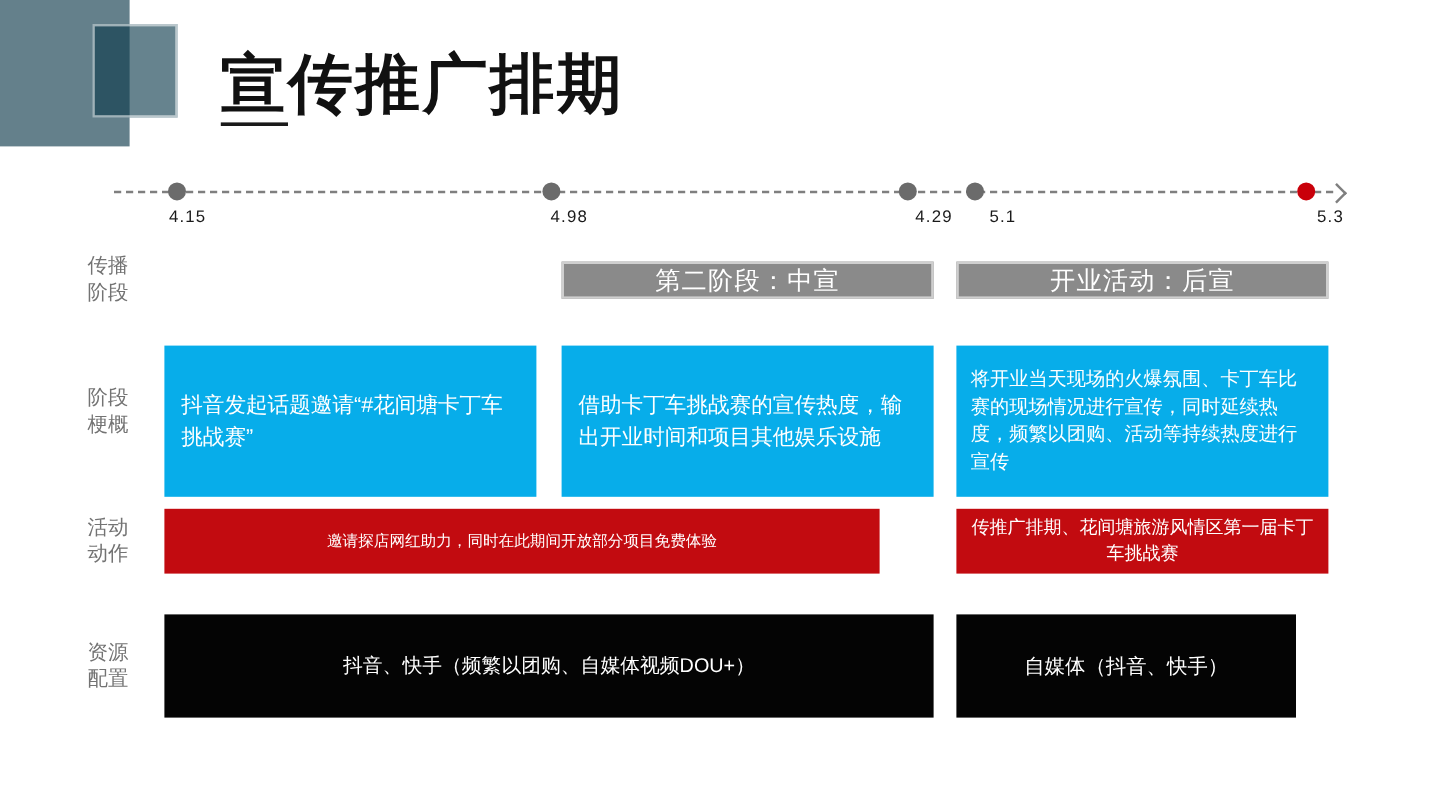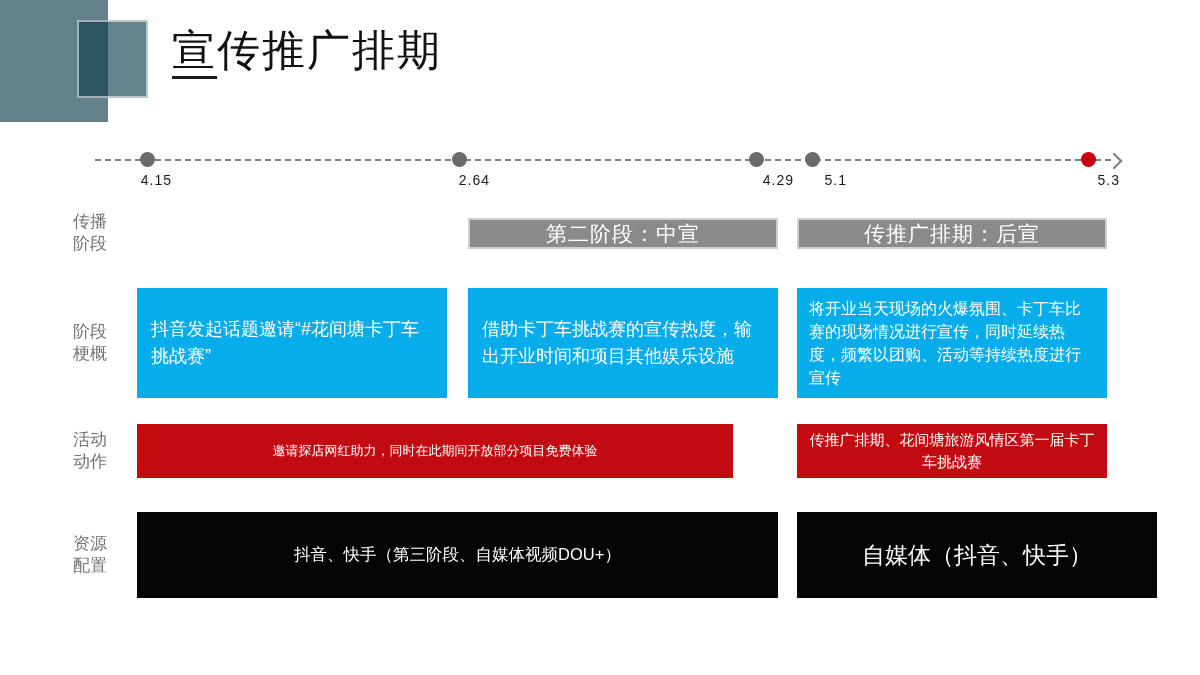--- a/index.html
+++ b/index.html
@@ -12,22 +12,22 @@
     position:absolute; left:0; top:0; width:108px; height:122px;
     background:var(--deco-big,#64808b);
   }
   .deco-small {
     position:absolute; left:77px; top:20px; width:71px; height:78px;
     background:rgba(13,59,76,0.63);
     border:2px solid rgba(255,255,255,0.55); box-sizing:border-box;
   }
   
   .title {
-    position:absolute; left:172px; top:22px; margin:0;
-    font-size:43px; font-weight:400; color:#111; letter-spacing:2px;
+    position:absolute; left:172px; top:22px; margin:12px;
+    font-size:54px; font-weight:700; color:#111; letter-spacing:2px;
   }
   .title .u { border-bottom:3px solid #1a1a1a; padding-bottom:2px; }
   
   .tl-line {
     position:absolute; left:95px; top:159px; width:1016px; height:0;
     border-top:2px dashed var(--timeline-line,#7f7f7f);
   }
   .tl-arrow {
     position:absolute; left:1108px; top:155px; width:10px; height:10px;
     border-top:2px solid var(--timeline-line,#7f7f7f);
@@ -56,63 +56,63 @@
   .col1{left:137px; width:310px} .col2{left:468px; width:310px} .col3{left:797px; width:310px}
   
   .phase-header {
     position:absolute; top:218px; height:31px; box-sizing:border-box;
     background:var(--header-gray,#8a8a8a); border:2px solid #cfcfcf;
     color:#fff; font-size:21px; letter-spacing:1px;
     display:flex; align-items:center; justify-content:center;
   }
   
   .summary {
-    position:absolute; top:288px; height:110px; box-sizing:border-box;
+    position:absolute; top:288px; height:126px; box-sizing:border-box;
     background:var(--accent-blue,#07adea); color:#fff;
     font-size:18px; line-height:1.5; padding:8px 14px;
     display:flex; align-items:center;
   }
   .summary.s3 { font-size:16px; line-height:1.45; padding:8px 12px; }
   
   .action {
     position:absolute; top:424px; height:54px; box-sizing:border-box;
     background:var(--accent-red,#c20b10); color:#fff;
     display:flex; align-items:center; justify-content:center; text-align:center;
   }
   .action.a1 { left:137px; width:596px; font-size:13px; }
   .action.a2 { left:797px; width:310px; font-size:15px; line-height:1.45; padding:0 12px; }
   
   .resource {
     position:absolute; top:512px; height:86px; box-sizing:border-box;
     background:var(--box-black,#000); color:#fff;
     display:flex; align-items:center; justify-content:center; text-align:center;
   }
   .resource.r1 { left:137px; width:641px; font-size:16.5px; }
-  .resource.r2 { left:797px; width:360px; font-size:23px; }
+  .resource.r2 { left:797px; width:283px; font-size:17px; }
 </style>
 </head>
 <body>
 
 <div class="slide">
 
   <div class="deco-big"></div>
   <div class="deco-small"></div>
 
   <h1 class="title"><span class="u">宣</span><span>传推广排期</span></h1>
 
   <div>
     <div class="tl-line"></div>
     <div class="tl-arrow"></div>
     <div class="dot d1"></div>
     <div class="dot d2"></div>
     <div class="dot d3"></div>
     <div class="dot d4"></div>
     <div class="dot red d5"></div>
     <div class="tl-label l1">4.15</div>
-    <div class="tl-label l2">2.64</div>
+    <div class="tl-label l2">4.98</div>
     <div class="tl-label l3">4.29</div>
     <div class="tl-label l4">5.1</div>
     <div class="tl-label l5">5.3</div>
   </div>
 
   <div class="rowlabel rl1">
     <span>传播</span>
     <span>阶段</span>
   </div>
   <div class="rowlabel rl2">
@@ -122,25 +122,25 @@
   <div class="rowlabel rl3">
     <span>活动</span>
     <span>动作</span>
   </div>
   <div class="rowlabel rl4">
     <span>资源</span>
     <span>配置</span>
   </div>
 
   <div class="phase-header col2">第二阶段：中宣</div>
-  <div class="phase-header col3">传推广排期：后宣</div>
+  <div class="phase-header col3">开业活动：后宣</div>
 
   <div class="summary col2">借助卡丁车挑战赛的宣传热度，输出开业时间和项目其他娱乐设施</div>
   <div class="summary col1">抖音发起话题邀请“#花间塘卡丁车挑战赛”</div>
   <div class="summary s3 col3">将开业当天现场的火爆氛围、卡丁车比赛的现场情况进行宣传，同时延续热度，频繁以团购、活动等持续热度进行宣传</div>
 
   <div class="action a1">邀请探店网红助力，同时在此期间开放部分项目免费体验</div>
   <div class="action a2">传推广排期、花间塘旅游风情区第一届卡丁车挑战赛</div>
 
-  <div class="resource r1">抖音、快手（第三阶段、自媒体视频DOU+）</div>
+  <div class="resource r1">抖音、快手（频繁以团购、自媒体视频DOU+）</div>
   <div class="resource r2">自媒体（抖音、快手）</div>
 
 </div>
 
 </body></html>

